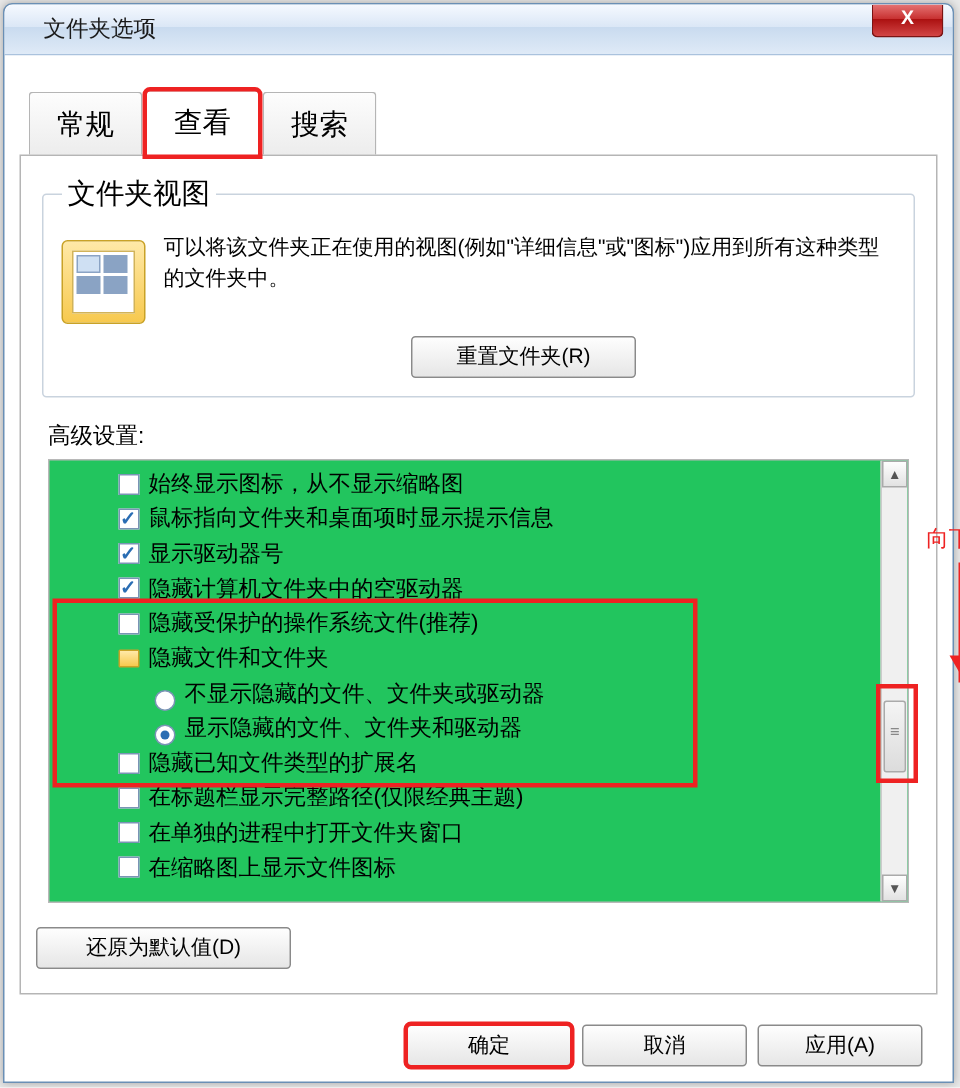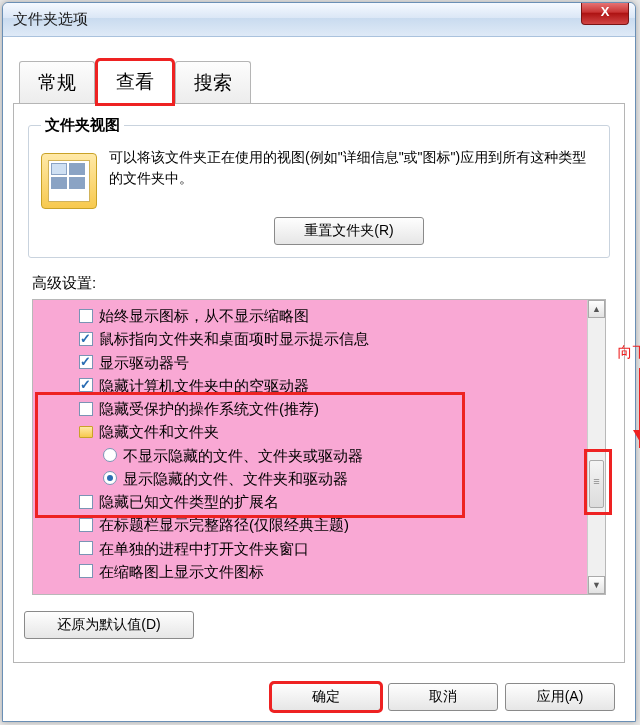--- a/index.html
+++ b/index.html
@@ -22,21 +22,21 @@
     border-radius: 6px 6px 0 0;
     box-shadow: 0 0 6px rgba(0,0,0,0.3);
   }
   .titlebar {
     height: 34px;
     background: linear-gradient(#f5f9ff, #dbe7f6 45%, #c9dbef 46%, #dfeaf7);
     border-bottom: 1px solid #aac2dd;
     border-radius: 6px 6px 0 0;
     display: flex;
     align-items: center;
-    padding-left: 10px;
+    padding-left: 26px;
     position: relative;
   }
   .titlebar .title {
     font-size: 15px;
     color: #1a1a1a;
   }
   .close-btn {
     position: absolute;
     right: 6px;
     top: 0px;
@@ -92,23 +92,22 @@
     min-height: 560px;
     position: relative;
   }
   fieldset.group {
     border: 1px solid #c9d3de;
     border-radius: 3px;
     padding: 8px 12px 12px 12px;
     margin: 2px 4px 16px 4px;
   }
   fieldset.group legend {
-    font-size: 15px;
+    font-size: 19px;
     padding: 0 4px;
-    font-weight: bold;
   }
   .fv-row {
     display: flex;
     align-items: flex-start;
     gap: 12px;
   }
   .folder-icon {
     width: 56px; height: 56px;
     background: linear-gradient(#ffe9a8,#f7c94e);
     border: 1px solid #c9a227;
@@ -158,38 +157,38 @@
     font-size: 15px;
     margin: 6px 0 6px 8px;
   }
   .adv-box-wrap {
     position: relative;
     margin: 0 8px;
   }
   .adv-box {
     border: 1px solid #b8b8b8;
     height: 296px;
-    background: #f9a8d4;
+    background: #22c55e;
     padding: 4px 2px 4px 6px;
     overflow: hidden;
     position: relative;
   }
   .tree {
     line-height: 1.55;
     font-size: 15px;
   }
   .tree .row {
     display: flex;
     align-items: center;
     gap: 6px;
     white-space: nowrap;
     padding-left: 18px;
   }
   .tree .row.sub { padding-left: 40px; }
-  .tree .row.subsub { padding-left: 64px; }
+  .tree .row.subsub { padding-left: 64px; align-items: flex-end; }
   .cb, .rb {
     width: 14px; height: 14px;
     border: 1px solid #7a94b5;
     background: #fff;
     display: inline-block;
     flex-shrink: 0;
     position: relative;
   }
   .rb { border-radius: 50%; }
   .cb.checked::after {

